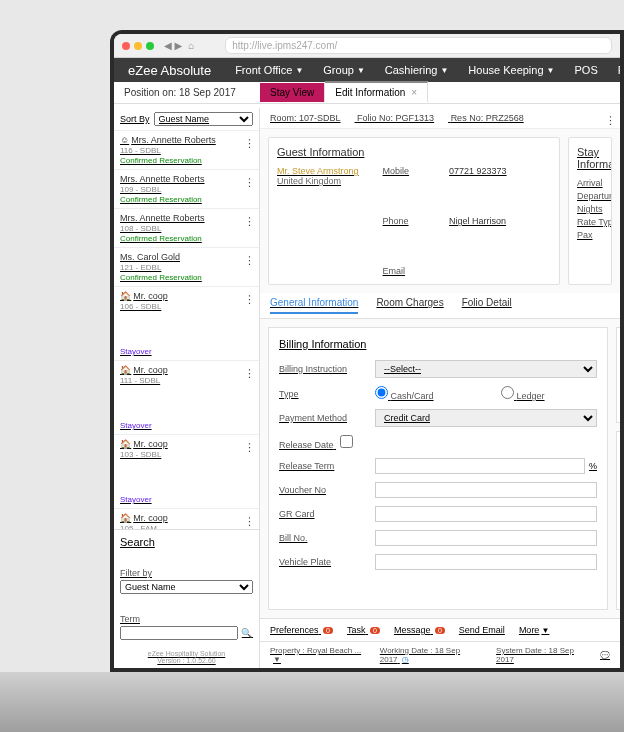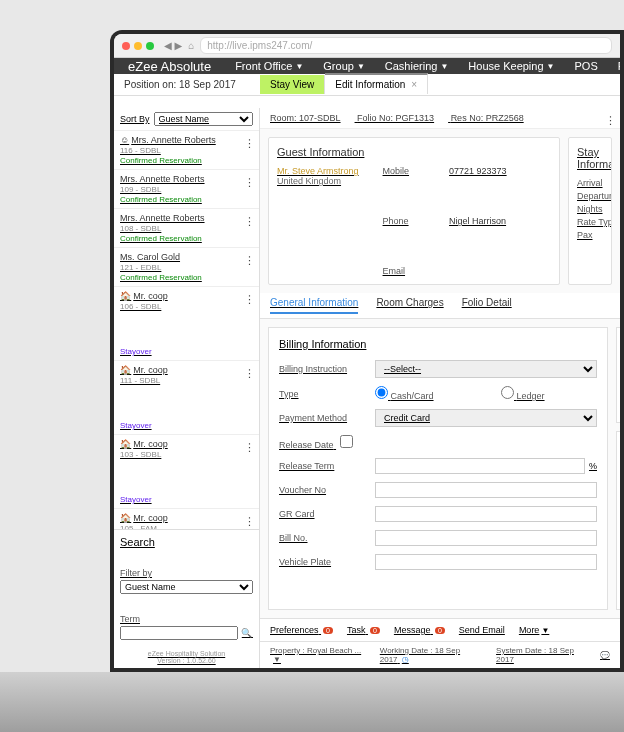--- a/index.html
+++ b/index.html
@@ -8,32 +8,32 @@
 .laptop-bezel { position: absolute; top: 30px; left: 110px; right: 0; bottom: 60px; background: #2a2a2a; border-radius: 12px 0 0 0; padding: 4px; }
 .screen { background: #fff; width: 100%; height: 100%; border-radius: 8px 0 0 0; overflow: hidden; position: relative; }
 .laptop-base { position: absolute; bottom: 0; left: 0; right: 0; height: 60px; background: linear-gradient(#d0d0d0, #9e9e9e); }
 
 .browser-bar { height: 24px; background: #f0f0f0; display: flex; align-items: center; padding: 0 8px; border-bottom: 1px solid #d0d0d0; font-size: 10px; }
 .traffic-lights { display: flex; gap: 4px; margin-right: 10px; }
 .traffic-lights span { width: 8px; height: 8px; border-radius: 50%; }
 .url-area { display: flex; align-items: center; gap: 6px; color: #888; flex: 1; }
 .nav-arrows { display: flex; gap: 2px; }
 .home-ic { font-size: 10px; }
-.url-box { flex: 1; padding: 2px 6px; background: #fff; border: 1px solid #ddd; border-radius: 6px; color: #aaa; }
-
-.header { background: #3c3c3c; color: #fff; display: flex; align-items: center; height: 16px; font-size: 11px; }
+.url-box { flex: 1; padding: 2px 6px; background: #fff; border: 1px solid #ddd; border-radius: 6px; color: #aaa; margin-left: 25px; }
+
+.header { background: #3c3c3c; color: #fff; display: flex; align-items: center; height: 24px; font-size: 11px; }
 .logo { font-weight: 500; font-size: 13px; padding: 0 14px; white-space: nowrap; }
 .nav { display: flex; }
 .nav-item { padding: 0 10px; display: flex; align-items: center; height: 28px; cursor: pointer; white-space: nowrap; }
 .chev { font-size: 8px; margin-left: 3px; }
 
 .subbar { display: flex; align-items: center; background: #fff; border-bottom: 1px solid #ddd; height: 22px; font-size: 10px; }
 .position { padding: 0 10px; color: #333; white-space: nowrap; width: 146px; }
 .tabs { display: flex; }
-.tab { padding: 4px 10px; border-right: 1px solid #ddd; background: #bef264; }
+.tab { padding: 4px 10px; border-right: 1px solid #ddd; background: #be185d; }
 .tab.active { background: #fff; border-top: 2px solid #888; margin-top: -2px; }
 .tab .close { margin-left: 6px; color: #999; }
 
 .content { display: flex; position: absolute; top: 74px; bottom: 0; left: 0; right: 0; text-decoration: underline; }
 .sidebar { width: 146px; border-right: 1px solid #ddd; font-size: 9px; overflow: hidden; display: flex; flex-direction: column; }
 .sort-row { display: flex; align-items: center; padding: 4px 6px; border-bottom: 1px solid #eee; gap: 4px; }
 .sort-row select { font-size: 9px; flex: 1; }
 .guest-list { flex: 1; overflow: hidden; }
 .guest-item { padding: 4px 6px; border-bottom: 1px solid #eee; position: relative; }
 .guest-name { color: #333; font-size: 9px; }

